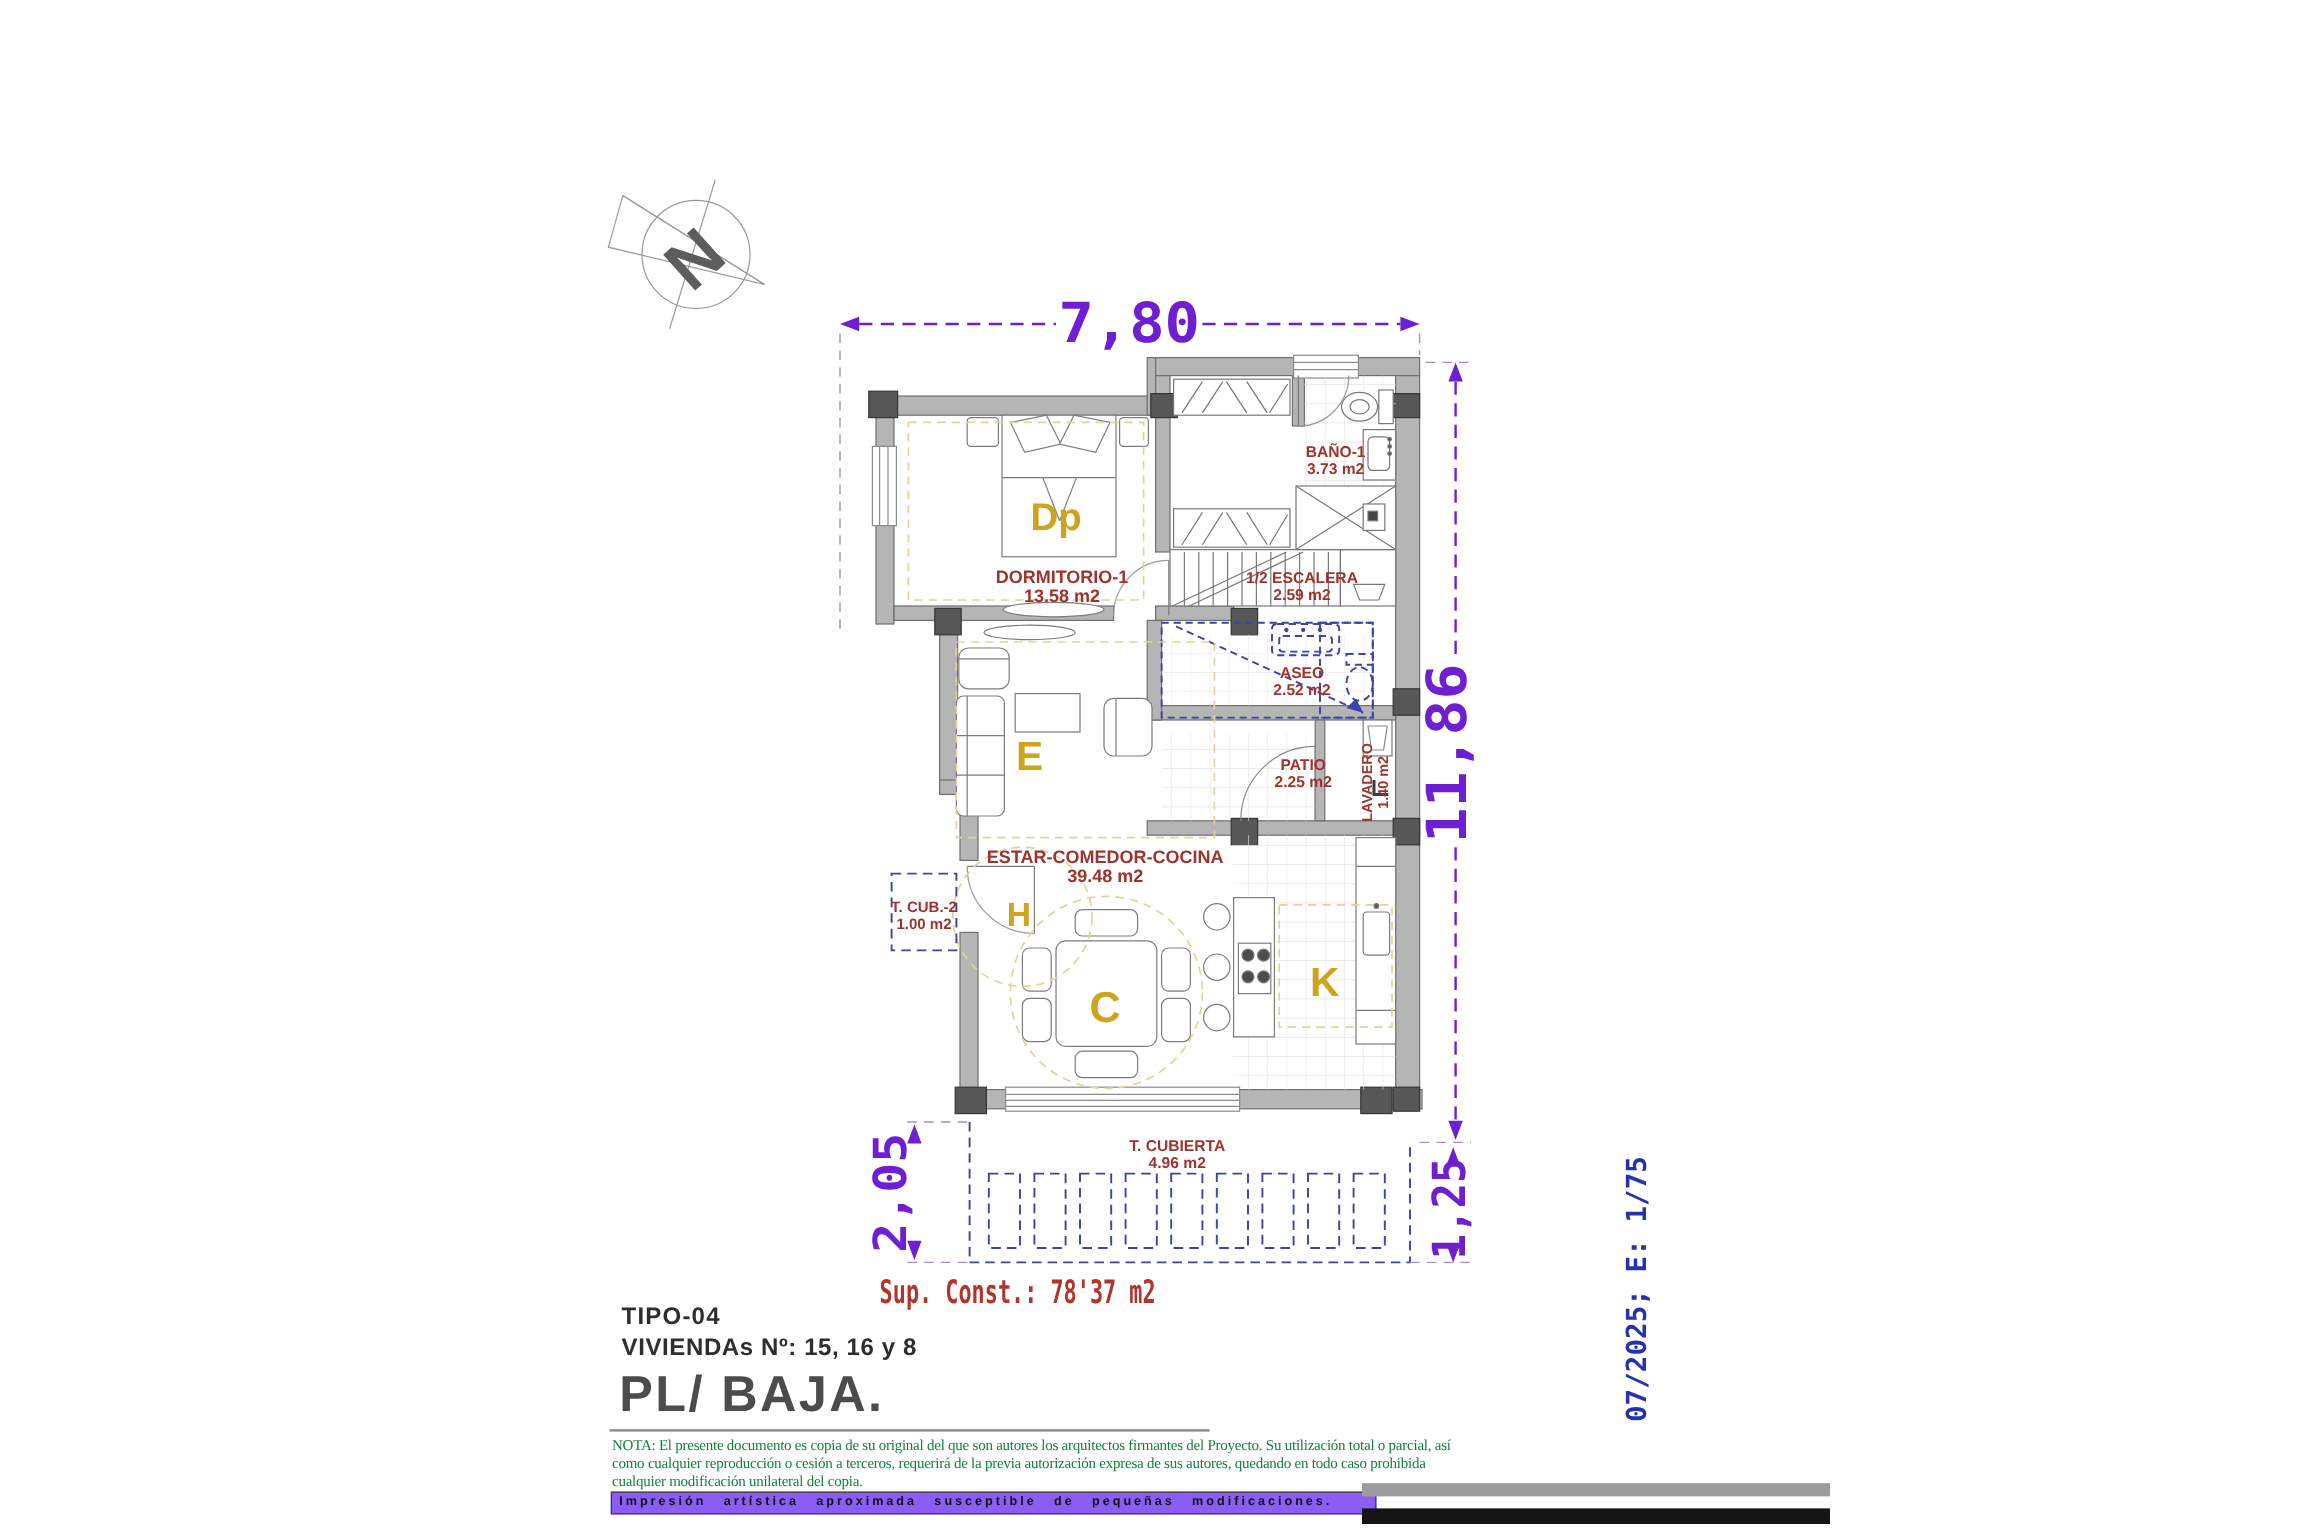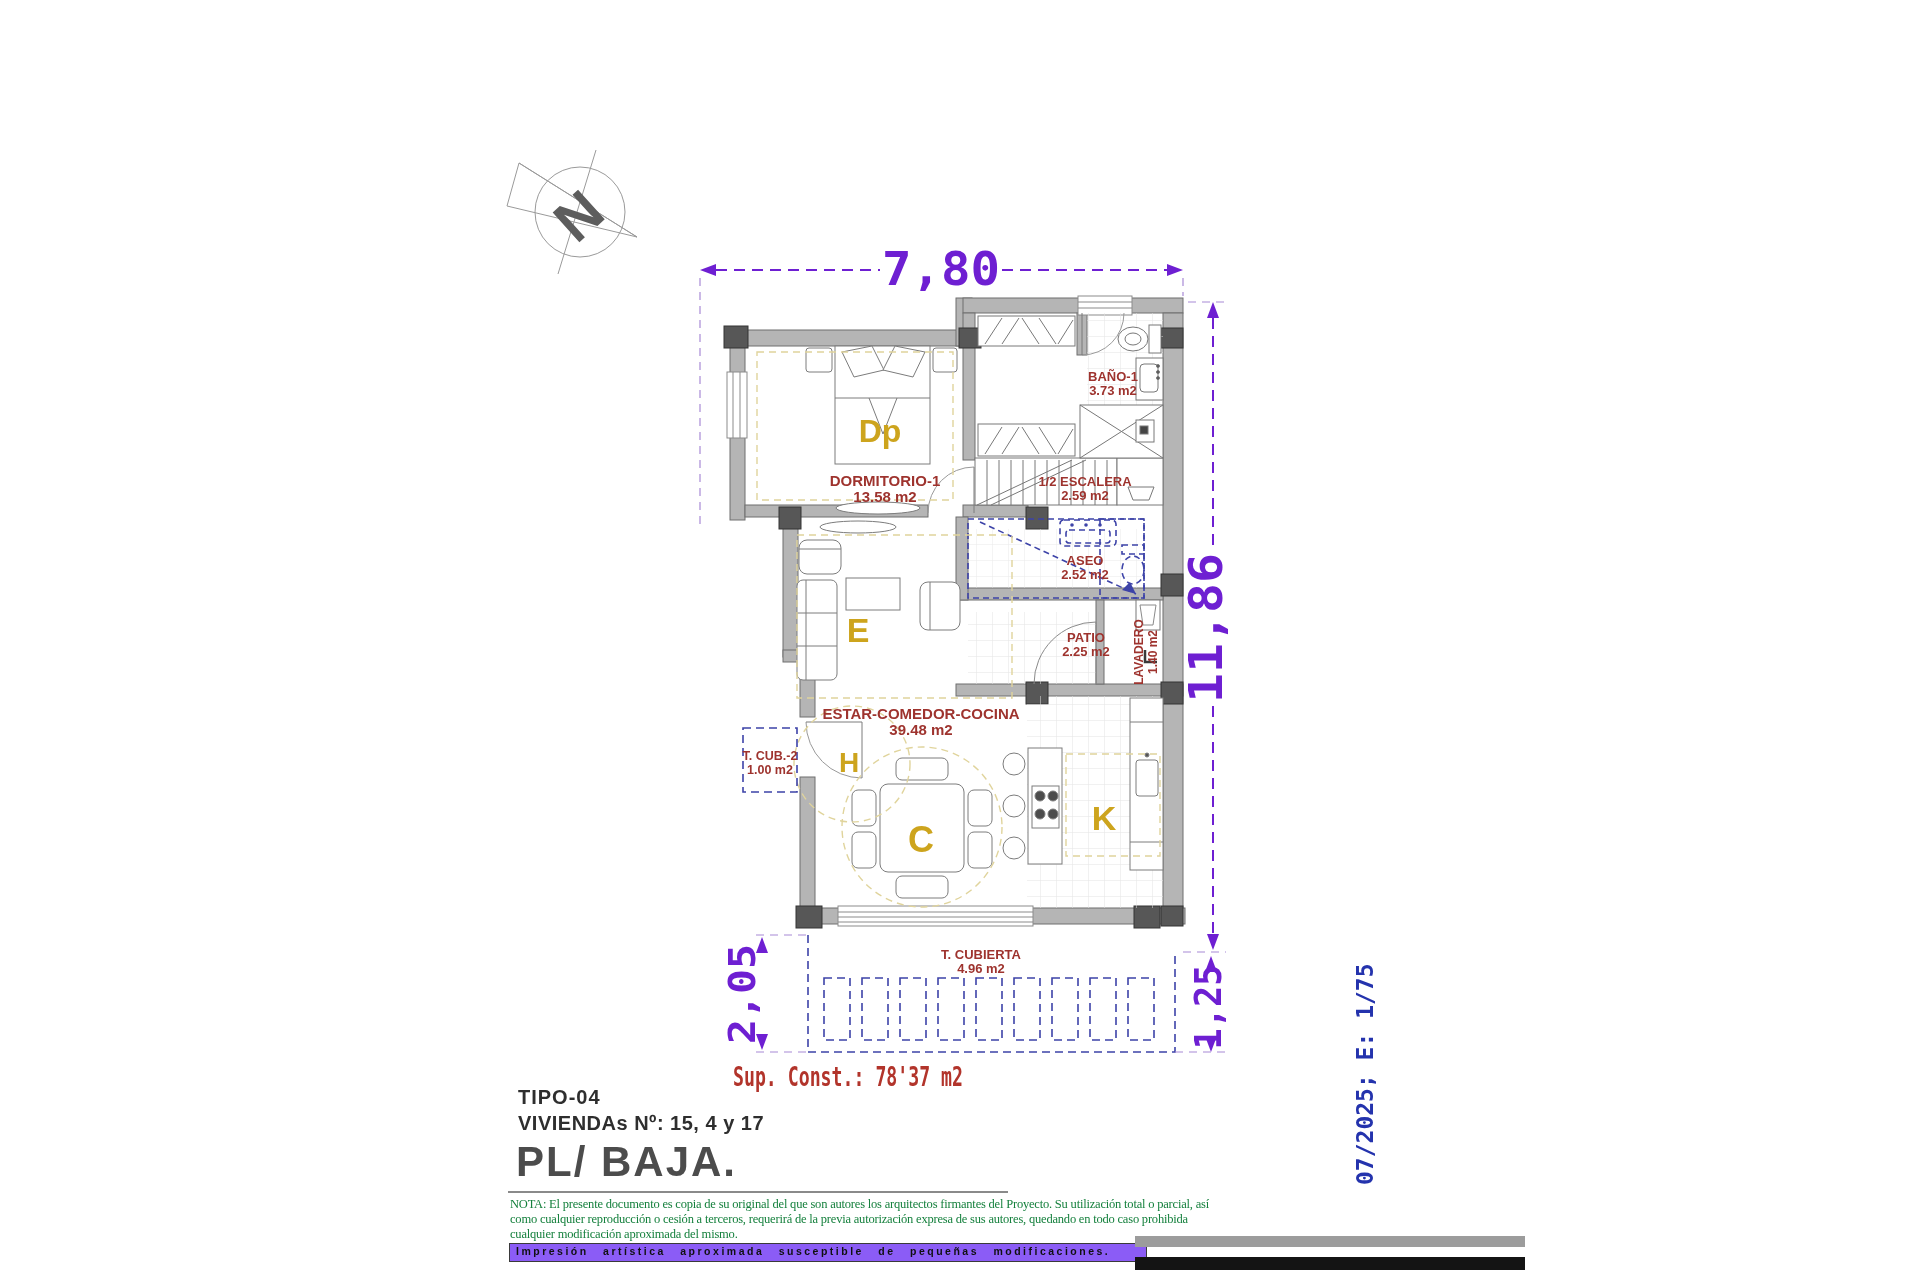--- a/index.html
+++ b/index.html
@@ -275,28 +275,28 @@
     <text x="858" y="642" font-size="34">E</text>
     <text x="849" y="772" font-size="28">H</text>
     <text x="921" y="852" font-size="36">C</text>
     <text x="1104" y="830" font-size="34">K</text>
   </g>
 
   <text x="848" y="1086" font-size="27" font-weight="bold" fill="#b2342b" text-anchor="middle" font-family="DejaVu Sans Mono,monospace" textLength="230" lengthAdjust="spacingAndGlyphs">Sup. Const.: 78'37 m2</text>
 </svg>
 
 <div class="abs cad title-tipo">TIPO-04</div>
-<div class="abs cad title-viv">VIVIENDAs Nº: 15, 4 y 17</div>
+<div class="abs cad title-viv">VIVIENDAs Nº: 15, 16 y 8</div>
 <div class="abs cad title-floor">PL/ BAJA.</div>
 <div class="abs title-rule"></div>
 
 <div class="abs nota">
   <div>NOTA: El presente documento es copia de su original del que son autores los arquitectos firmantes del Proyecto. Su utilización total o parcial, así</div>
   <div>como cualquier reproducción o cesión a terceros, requerirá  de la previa autorización expresa de sus autores, quedando en todo caso prohibida</div>
-  <div>cualquier modificación aproximada del mismo.</div>
+  <div>cualquier modificación unilateral del copia.</div>
 </div>
 
 <div class="abs footer-box">Impresión  artística  aproximada  susceptible  de  pequeñas  modificaciones.</div>
 
 <div class="abs side-date">07/2025; E: 1/75</div>
 
 <div class="abs bar-gray"></div>
 <div class="abs bar-black"></div>
 
 </div>

